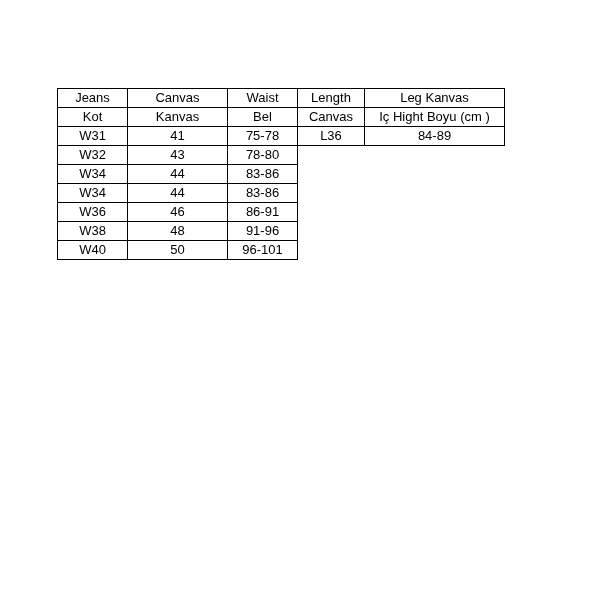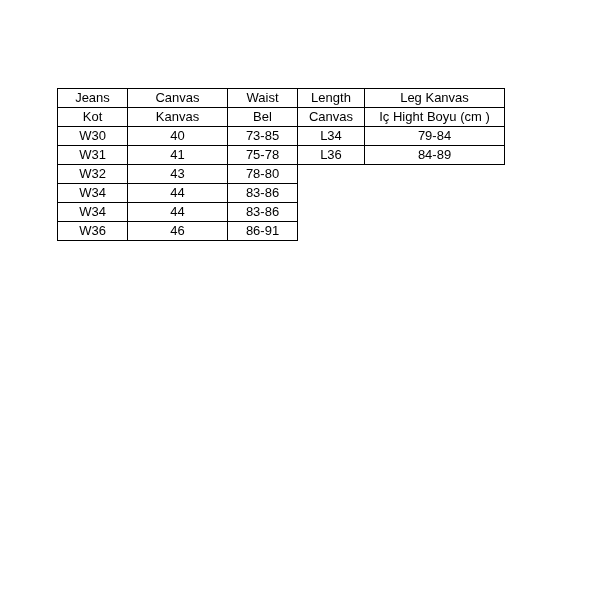--- a/index.html
+++ b/index.html
@@ -60,27 +60,20 @@
       </tr>
       <tr>
         <td>Kot</td>
         <td>Kanvas</td>
         <td>Bel</td>
         <td>Canvas</td>
         <td>Iç Hight Boyu (cm )</td>
       </tr>
 
       <tr>
-        <td>W30</td>
-        <td>40</td>
-        <td>73-85</td>
-        <td>L34</td>
-        <td>79-84</td>
-      </tr>
-      <tr>
         <td>W31</td>
         <td>41</td>
         <td>75-78</td>
         <td>L36</td>
         <td>84-89</td>
       </tr>
 
       <tr>
         <td>W32</td>
         <td>43</td>
@@ -94,15 +87,25 @@
       <tr>
         <td>W34</td>
         <td>44</td>
         <td>83-86</td>
       </tr>
       <tr>
         <td>W36</td>
         <td>46</td>
         <td>86-91</td>
       </tr>
+      <tr>
+        <td>W38</td>
+        <td>48</td>
+        <td>91-96</td>
+      </tr>
+      <tr>
+        <td>W40</td>
+        <td>50</td>
+        <td>96-101</td>
+      </tr>
     </tbody>
   </table>
 </div>
 
 </body></html>

